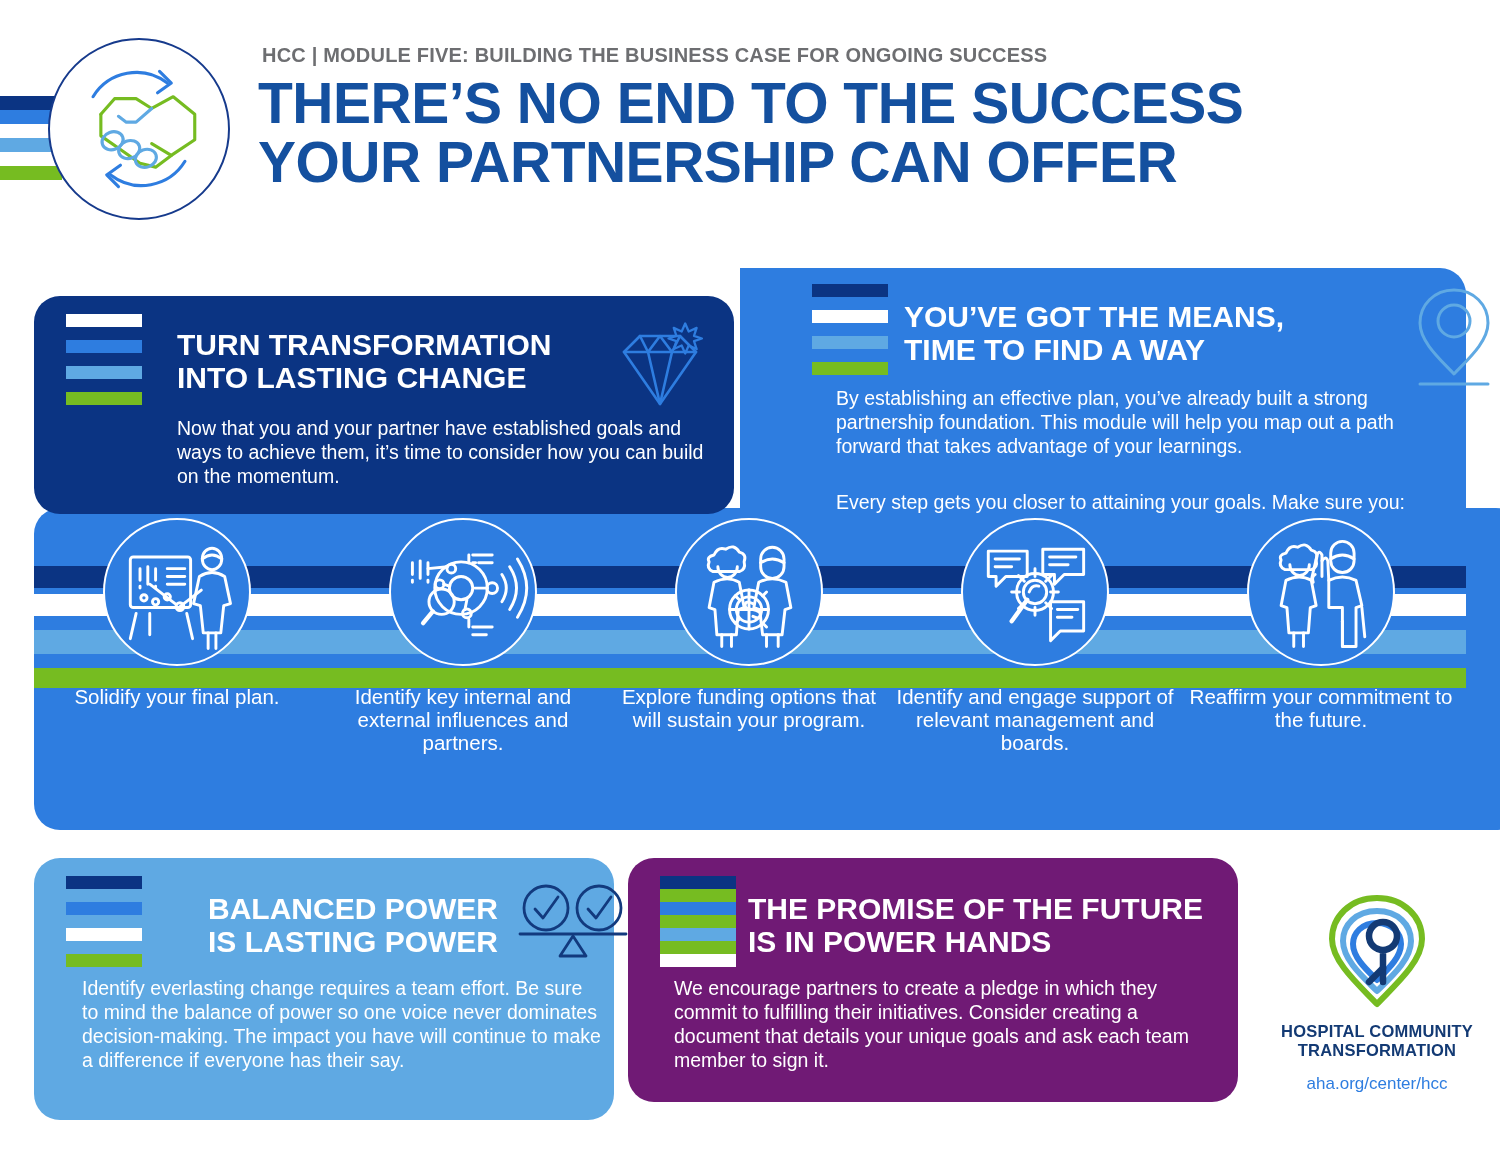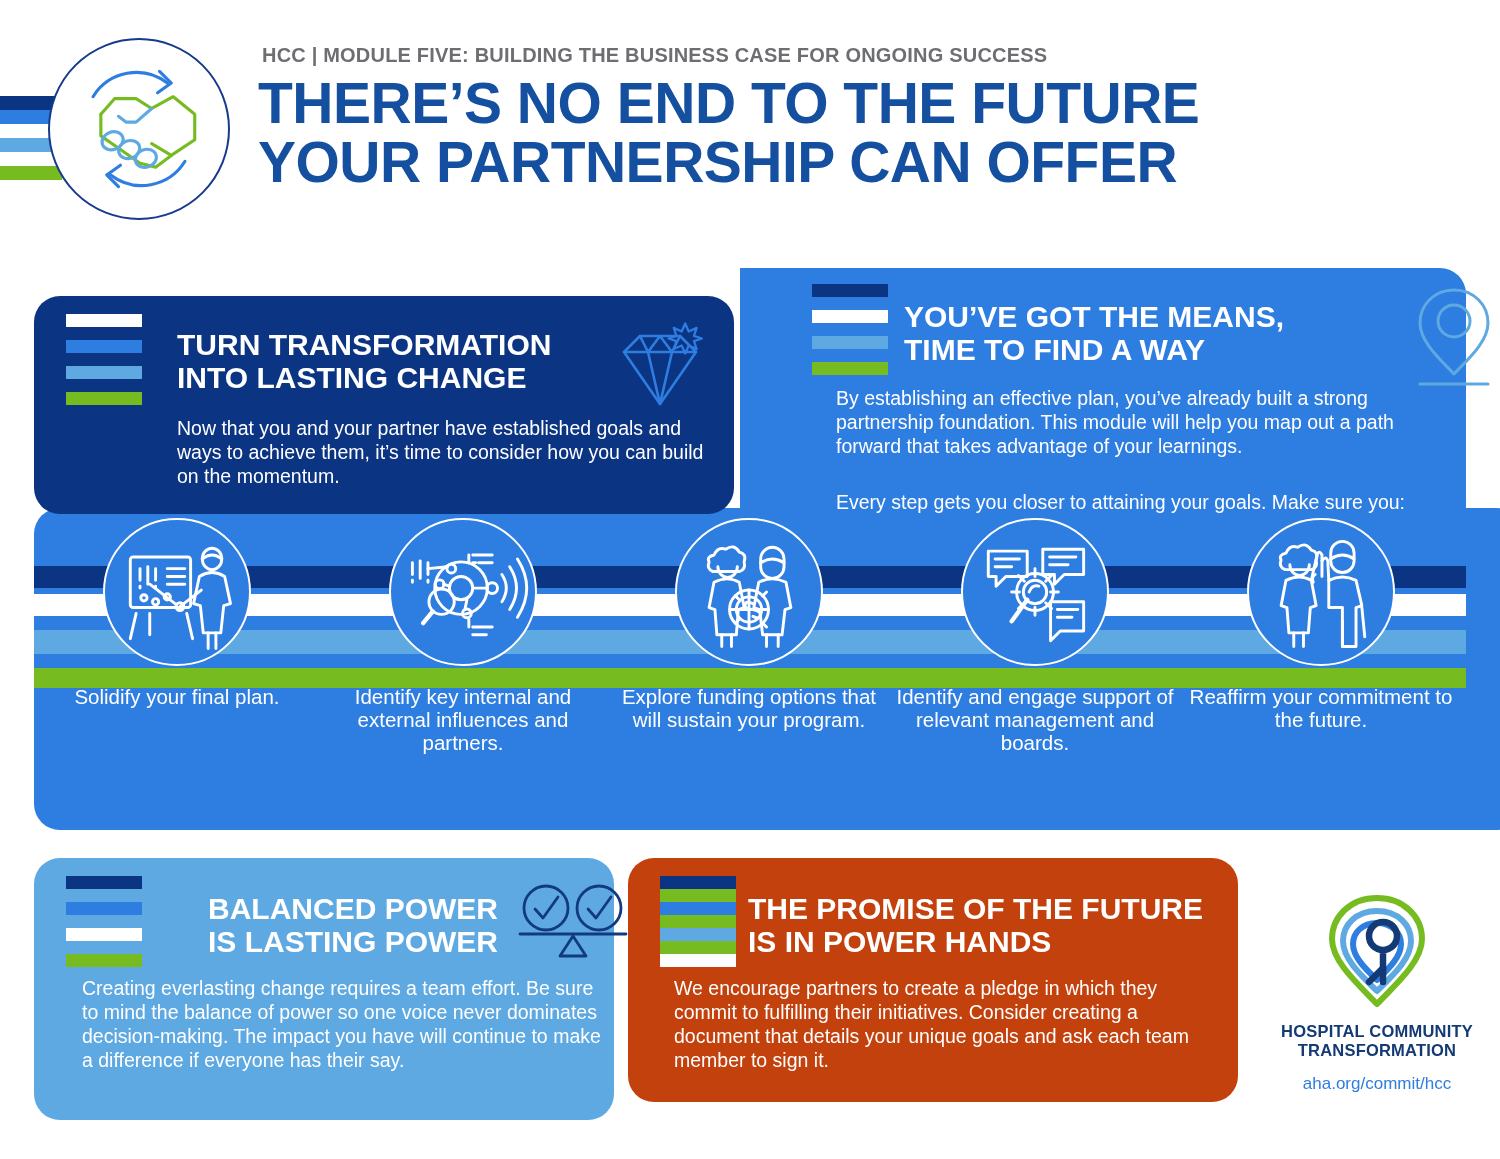--- a/index.html
+++ b/index.html
@@ -119,21 +119,21 @@
     position:absolute;left:124px;top:34px;width:340px;text-align:right;
     font-size:30px;line-height:33px;color:#ffffff;font-weight:bold;
   }
   .c3-body{
     position:absolute;left:48px;top:118px;width:520px;color:#ffffff;
   }
   .scale-ico{position:absolute;left:482px;top:26px;width:114px;height:76px;}
 
   #card4{
     left:628px;top:858px;width:610px;height:244px;
-    background:#c2410c;border-radius:26px;
+    background:#701a75;border-radius:26px;
   }
   #card4 .c4-stripes{position:absolute;left:32px;top:18px;width:76px;}
   #card4 .c4-stripes div{height:13px;width:100%;}
   .c4-title{
     position:absolute;left:120px;top:34px;width:470px;
     font-size:30px;line-height:33px;color:#ffffff;font-weight:bold;
   }
   .c4-body{
     position:absolute;left:46px;top:118px;width:540px;color:#ffffff;
   }
@@ -174,21 +174,21 @@
         <ellipse cx="64" cy="103" rx="11" ry="9" transform="rotate(-20 64 103)" stroke="#5fa9e3"></ellipse>
         <ellipse cx="81" cy="112" rx="11" ry="9" transform="rotate(-20 81 112)" stroke="#5fa9e3"></ellipse>
         <ellipse cx="98" cy="121" rx="11" ry="9" transform="rotate(-20 98 121)" stroke="#5fa9e3"></ellipse>
       </g>
     </svg>
   </div>
 
   <div class="eyebrow">HCC | MODULE FIVE: BUILDING THE BUSINESS CASE FOR ONGOING SUCCESS</div>
 
   <div class="headline">
-    <span class="l1">THERE’S NO END TO THE FUTURE</span>
+    <span class="l1">THERE’S NO END TO THE SUCCESS</span>
     <span class="l2">YOUR PARTNERSHIP CAN OFFER</span>
   </div>
 
   <div id="bigblue">
     <div class="topright"></div>
     <div class="notch"></div>
     <div class="bandtop-sq"></div>
 
     <div class="band">
       <div class="bandstripes">
@@ -394,21 +394,21 @@
         <g fill="none" stroke="#123a7e" stroke-width="2.8" stroke-linecap="round" stroke-linejoin="round">
           <circle cx="30" cy="24" r="22"></circle>
           <path d="M19 25 L27 34 L42 13"></path>
           <circle cx="83" cy="24" r="22"></circle>
           <path d="M72 25 L80 34 L95 13"></path>
           <path d="M4 50 L110 50"></path>
           <path d="M57 52 L44 72 L70 72 Z"></path>
         </g>
       </svg>
     </div>
-    <div class="c3-body card-body">Creating everlasting change requires a team effort. Be sure to mind the balance of power so one voice never dominates decision-making. The impact you have will continue to make a difference if everyone has their say.</div>
+    <div class="c3-body card-body">Identify everlasting change requires a team effort. Be sure to mind the balance of power so one voice never dominates decision-making. The impact you have will continue to make a difference if everyone has their say.</div>
   </div>
 
   <div class="card" id="card4">
     <div class="c4-stripes">
       <div style="background:#0b3483"></div>
       <div style="background:#76bc21"></div>
       <div style="background:#2e7de0"></div>
       <div style="background:#76bc21"></div>
       <div style="background:#5fa9e3"></div>
       <div style="background:#76bc21"></div>
@@ -430,16 +430,16 @@
           <path d="M55 31 C40 31 31 41 31 52 C31 66 46 79 55 88 C64 79 79 66 79 52 C79 41 70 31 55 31 Z" stroke="#2e7de0" stroke-width="6"></path>
           <path d="M61 90 L61 58 a14 14 0 1 0 -14 -14 a14 14 0 0 0 14 14" stroke="#133a74" stroke-width="6.5"></path>
           <path d="M47 90 L61 76" stroke="#133a74" stroke-width="6.5"></path>
         </g>
       </svg>
     </div>
     <div class="hcc-name">
       <span>HOSPITAL COMMUNITY</span><br>
       <span>TRANSFORMATION</span>
     </div>
-    <div class="hcc-url">aha.org/commit/hcc</div>
+    <div class="hcc-url">aha.org/center/hcc</div>
   </div>
 
 </div>
 
 </body></html>

